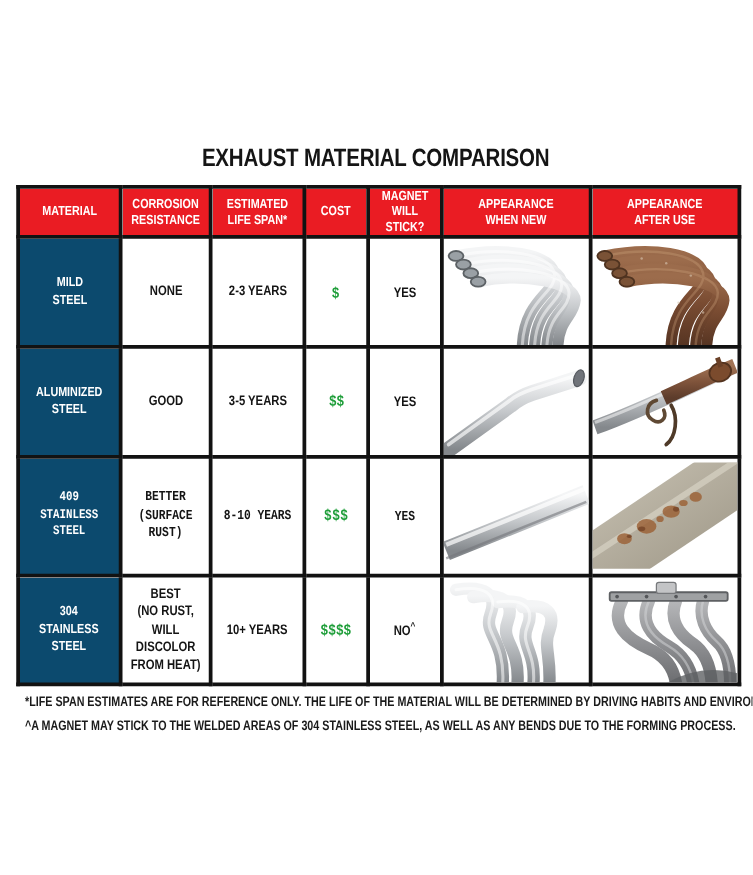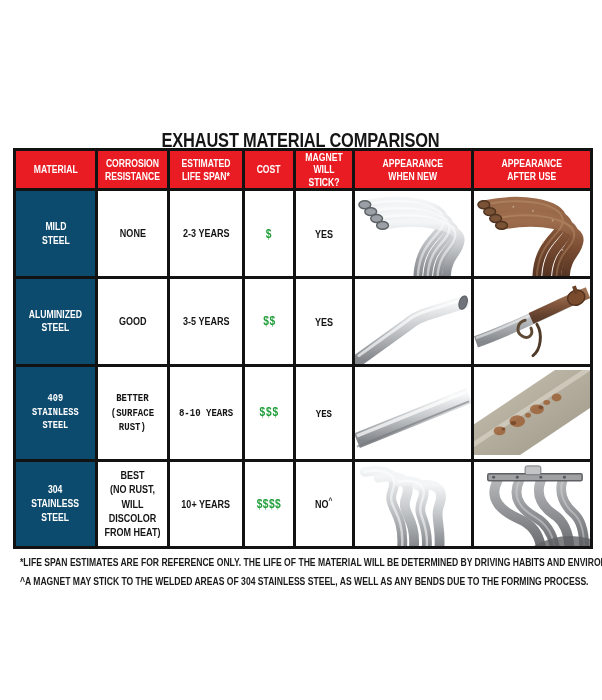--- a/index.html
+++ b/index.html
@@ -2,21 +2,21 @@
 <html><head>
 <meta charset="utf-8">
 <style>
   html,body{margin:0;padding:0;}
   body{
     width:602px;height:700px;background:#ffffff;position:relative;
     font-family:"Liberation Sans", sans-serif;
     -webkit-font-smoothing:antialiased;
   }
   .title{
-    position:absolute;top:129px;left:0;width:602px;text-align:center;
+    position:absolute;top:116px;left:0;width:602px;text-align:center;
     font-size:20px;font-weight:bold;color:#151515;letter-spacing:-0.2px;
   }
   .cond{display:inline-block;transform:scaleX(0.82);white-space:pre-line;font-weight:bold;}
   table.cmp{
     position:absolute;top:148px;left:13px;width:577px;
     border-collapse:collapse;table-layout:fixed;background:#ffffff;
   }
   table.cmp th, table.cmp td{
     border:3px solid #121212;padding:0;text-align:center;vertical-align:middle;overflow:hidden;
   }

